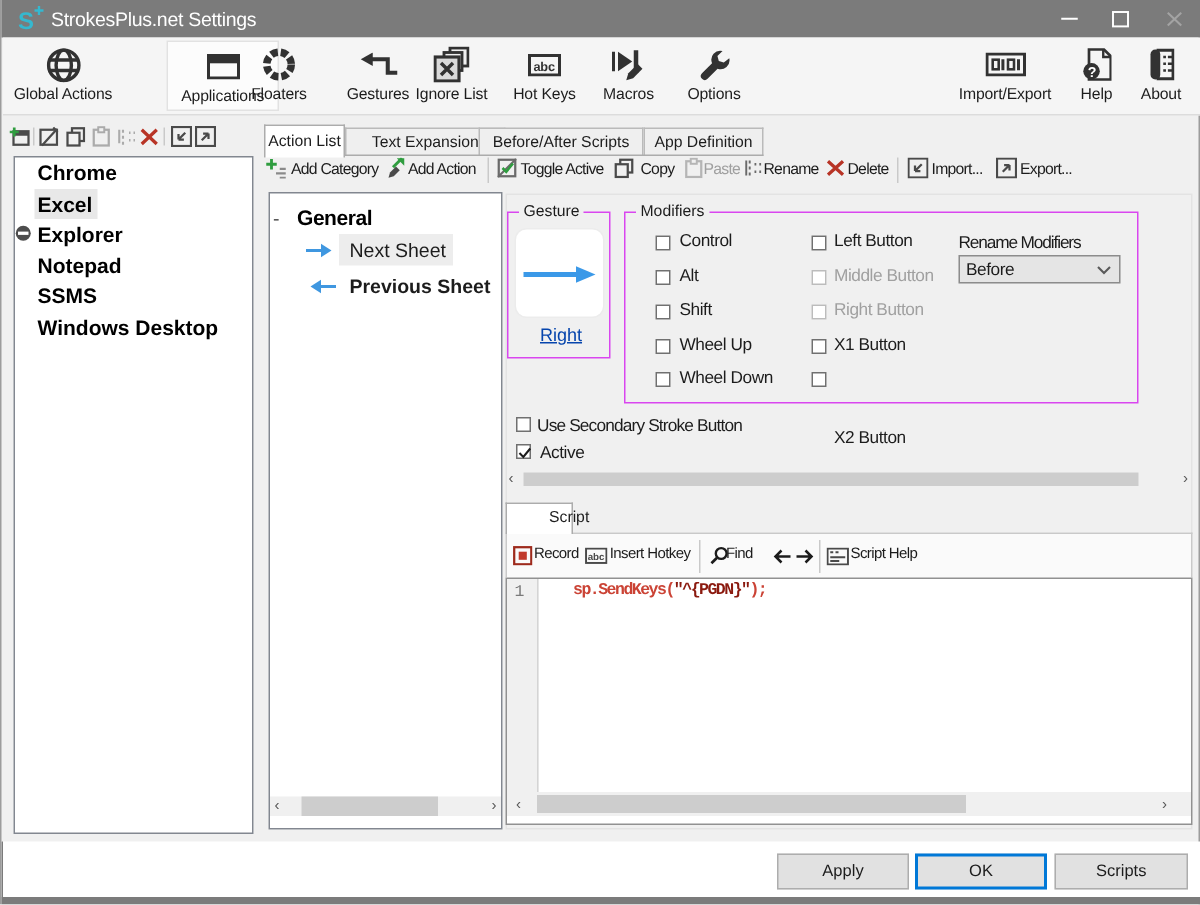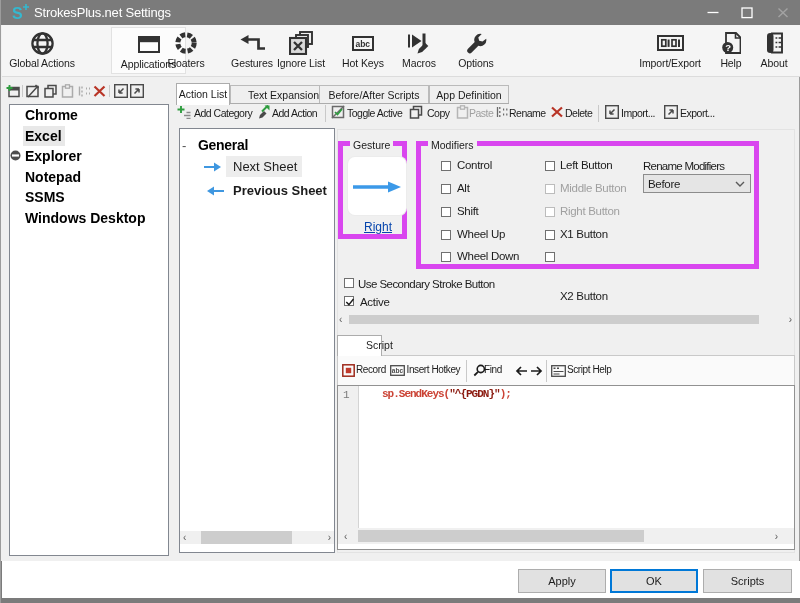--- a/index.html
+++ b/index.html
@@ -22,21 +22,21 @@
   .tabon { background:#fff; border:1px solid #acacac; border-bottom:none; z-index:3; }
   .taboff { background:#efefef; border:1px solid #bababa; border-bottom:none; }
   
   .t2 { position:absolute; top:104.5px; height:17px; line-height:17px; font-size:10.5px; letter-spacing:-0.5px; color:#1c1c1c; white-space:nowrap; }
   .t2 svg { vertical-align:-2px; }
   .sep { position:absolute; width:1px; background:#c9c9c9; }
   .stt { top:8px; font-size:10px; letter-spacing:-0.4px; color:#1c1c1c; white-space:nowrap; }
   
   #tree { left:178px; top:128px; width:156px; height:425px; background:#fff; border:1px solid #828790; }
   
-  .gb { position:absolute; border:5px solid #d946ef;padding-left:44px; }
+  .gb { position:absolute; border:1px solid #d946ef;padding-left:44px; }
   .gb .lbl { position:absolute; top:-7px; left:7px; background:#f0f0f0; padding:0 3px; font-size:10.5px; color:#1c1c1c; }
   
   .cb { position:absolute; width:10px; height:10px; background:#fff; border:1px solid #707070; }
   .cbl { position:absolute; font-size:11.5px; letter-spacing:-0.3px; line-height:12px; color:#1c1c1c; white-space:nowrap; }
   .dis { color:#a0a0a0; }
   .cbdis { border-color:#bcbcbc; }
   
   .sbar { position:absolute; background:#f0f0f0; }
   .sthumb { position:absolute; background:#cdcdcd; }
   .sarr { position:absolute; color:#5a5a5a; font-size:10px; line-height:9px; font-family:"Liberation Sans",sans-serif; }

